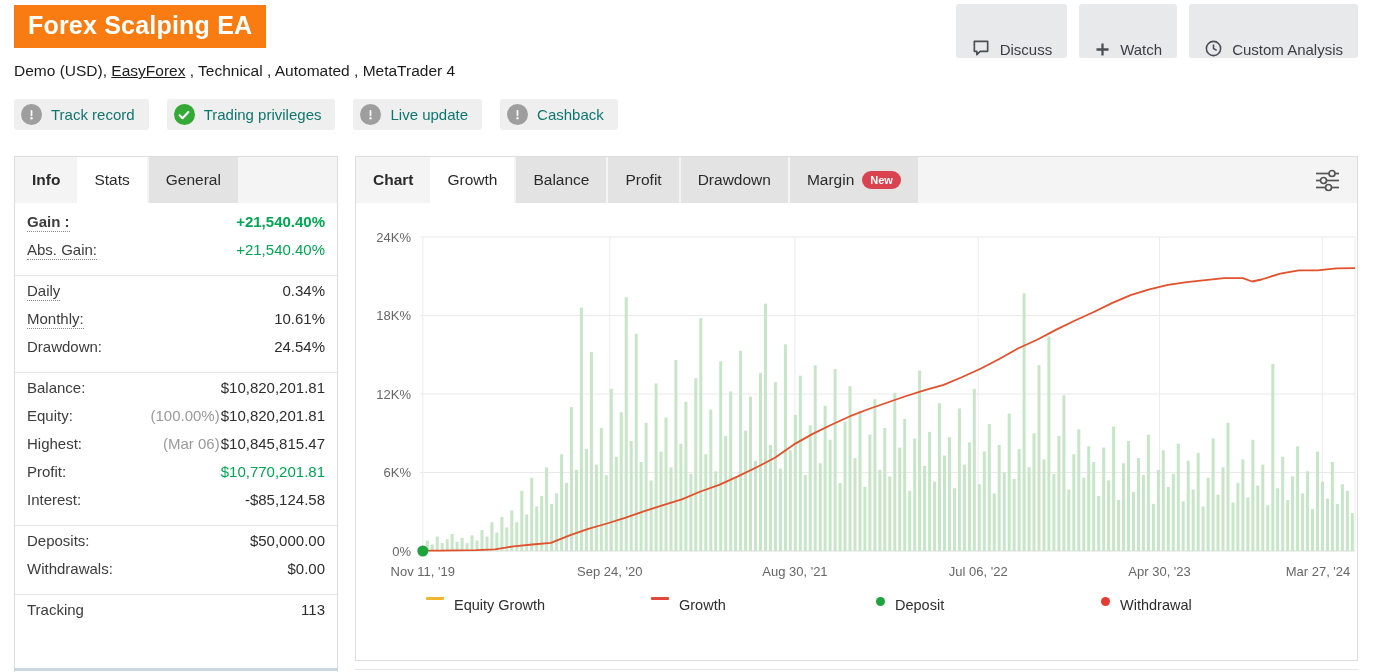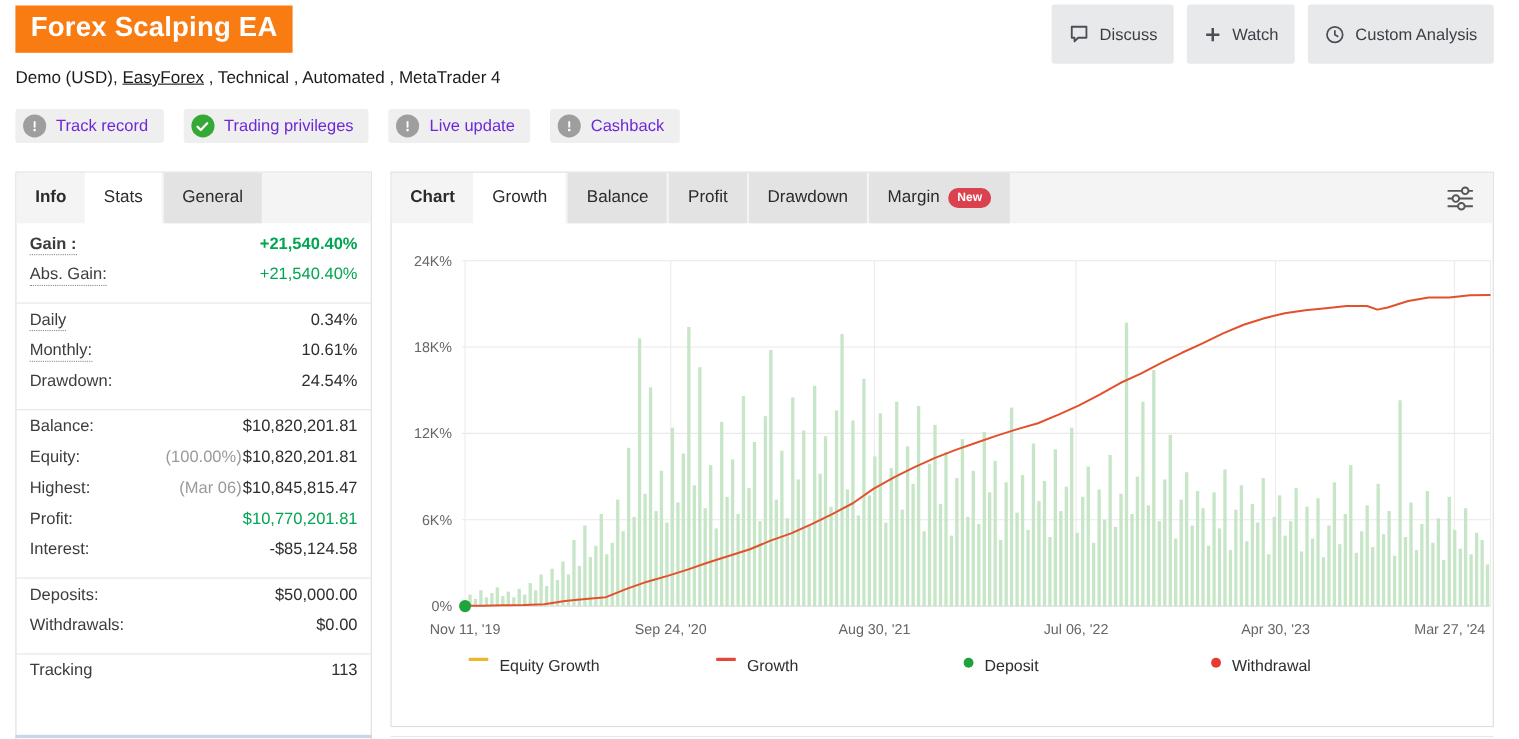--- a/index.html
+++ b/index.html
@@ -7,27 +7,27 @@
     --new-red:#d9424e; --line:#e2502c; --bar:#c7e6c7; --dep:#1fa33c; --wd:#e83a30; --eq:#efb82c;
   }
   *{box-sizing:border-box}
   html,body{margin:0;padding:0}
   body{width:1381px;height:672px;background:#fff;font-family:"Liberation Sans",sans-serif;
        color:#333;overflow:hidden;position:relative}
   .header{position:relative;padding:5px 23px 0 14px}
   .title{display:inline-block;background:var(--orange);color:#fff;font-size:25px;font-weight:700;
          padding:6px 14px 8px;letter-spacing:.2px}
   .actions{position:absolute;top:4px;right:23px;display:flex;gap:12px}
-  .action-btn{display:flex;align-items:center;gap:9px;background:#e7e9eb;border:none;border-radius:3px;
+  .action-btn{display:flex;align-items:flex-end;gap:9px;background:#e7e9eb;border:none;border-radius:3px;
               padding:0 15px;height:54px;font-size:15px;color:#3a3f44;font-family:inherit;cursor:pointer;white-space:nowrap}
   .subtitle{margin-top:14px;font-size:15.5px;color:#1b1b1b}
   .subtitle a{color:inherit;text-decoration:underline;cursor:pointer}
   .badges{display:flex;gap:18px;margin-top:19px}
   .badge{display:flex;align-items:center;gap:9px;background:#efefef;padding:5px 14px 5px 7px;
-         border-radius:3px;font-size:15px;color:#6d28d9}
+         border-radius:3px;font-size:15px;color:#0f766e}
   .badge-ic{width:21px;height:21px;border-radius:50%;display:flex;align-items:center;justify-content:center;flex:none}
   .badge-ic.warning{background:var(--badge-gray)}
   .badge-ic.verified{background:var(--badge-green)}
   .main{display:flex;gap:17px;margin:26px 23px 0 14px}
   .panel{border:1px solid #ddd;background:#fff}
   .info-panel{width:324px;height:535px;flex:none}
   .chart-panel{flex:1;height:505px;position:relative;overflow:hidden}
   .tabstrip{display:flex;background:#f4f4f4;height:46px;align-items:stretch}
   .tab{display:flex;align-items:center;padding:0 17px;font-size:15.5px;color:#2b2b2b;cursor:pointer;white-space:nowrap}
   .tab.lead{font-weight:700;cursor:default}

